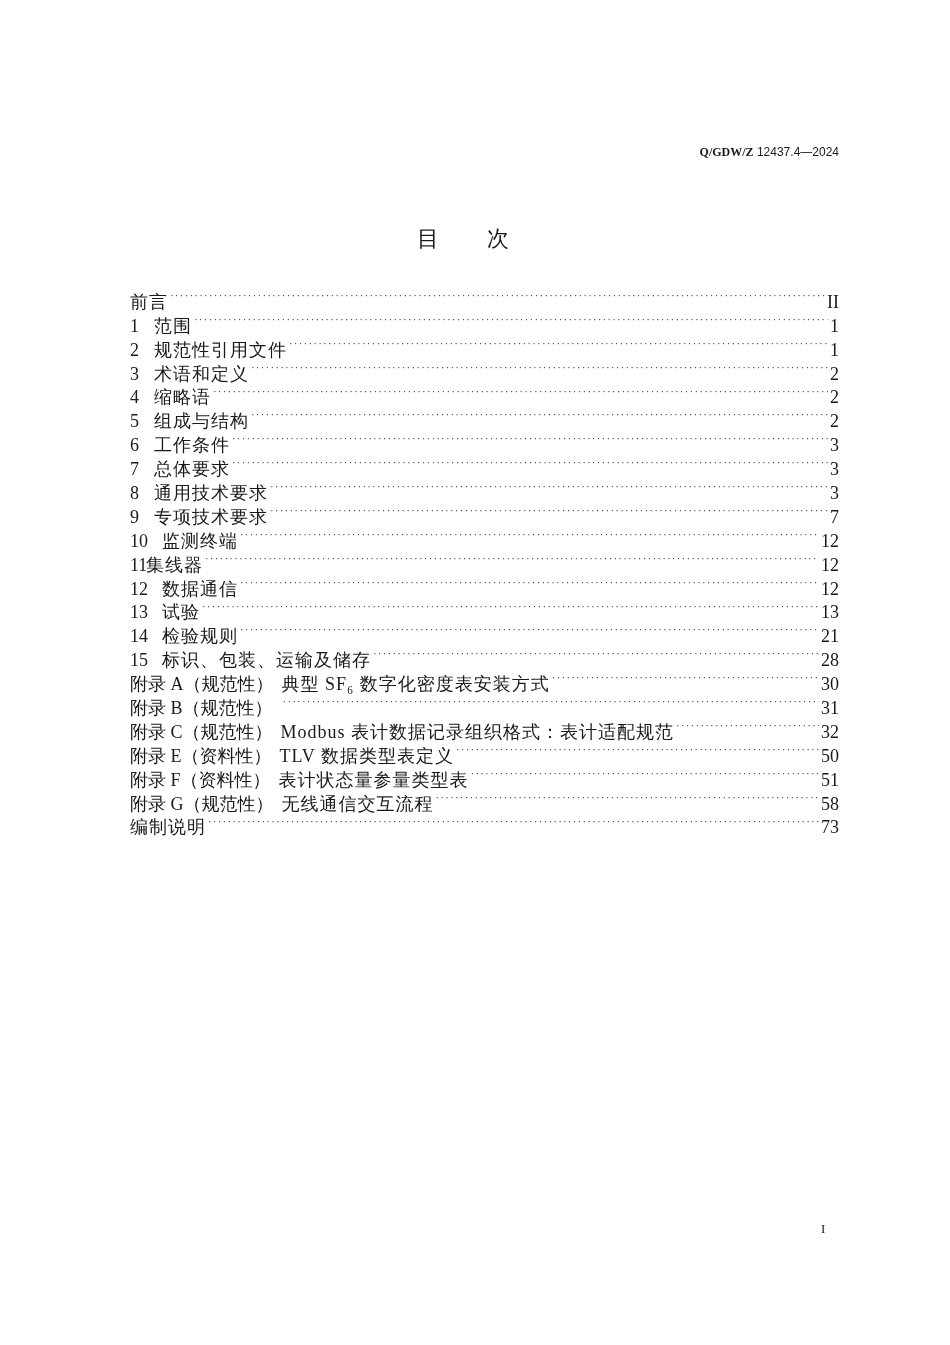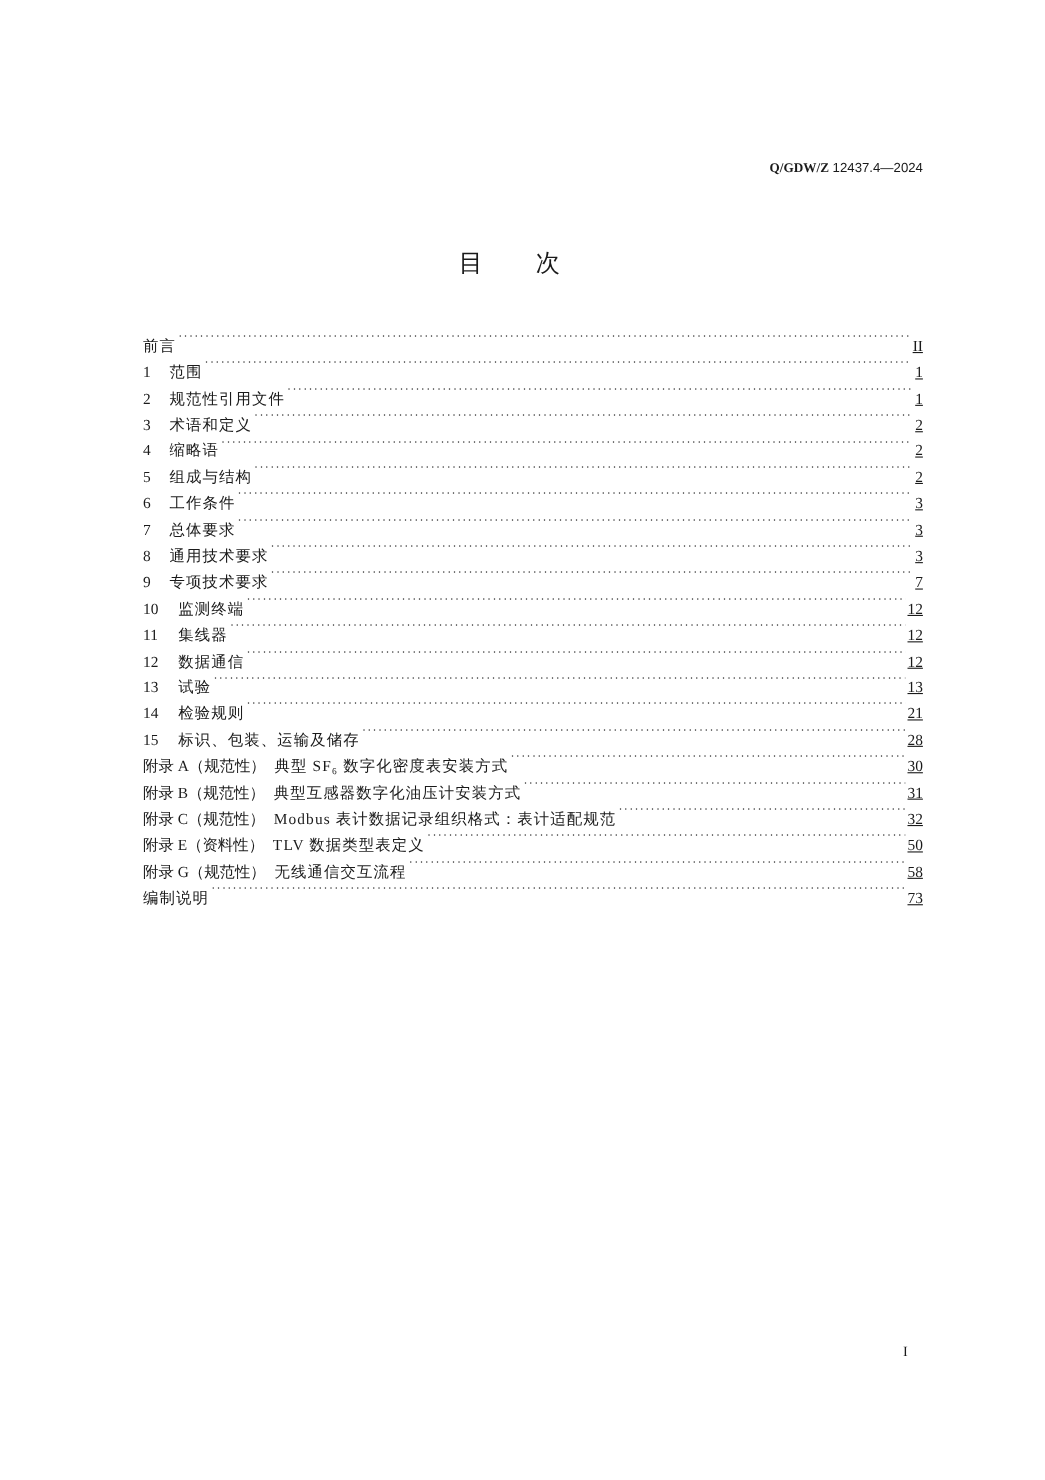--- a/index.html
+++ b/index.html
@@ -8,36 +8,36 @@
     position: absolute; top: 145px; right: 111px;
     font-family: "Liberation Sans", sans-serif; font-size: 12px; font-weight: normal;
   }
   .doc-code .prefix { font-family: "Liberation Serif", serif; font-weight: bold; }
   .toc-title {
     position: absolute; top: 224px; left: 0; width: 914px; text-align: center;
     font-family: "DejaVu Sans", sans-serif; font-size: 22px; letter-spacing: 48px;
     padding-left: 60px; box-sizing: border-box;
   }
   .toc {
-    position: absolute; top: 295px; left: 130px; width: 709px;
-    font-family: "Liberation Serif", "DejaVu Serif", serif; font-size: 14px;
+    position: absolute; top: 284px; left: 130px; width: 709px;
+    font-family: "Liberation Serif", "DejaVu Serif", serif; font-size: 18px;
   }
   .toc-row {
     display: flex; align-items: baseline; height: 23.9px; line-height: 23.9px; white-space: nowrap;
   }
   .toc-num { display: inline-block; }
   .toc-label { display: inline-block; letter-spacing: 1px; }
   .toc-dots {
     flex: 1; overflow: hidden; margin: 0 2px; height: 23.9px; position: relative;
   }
   .toc-dots::before {
     content: "········································································································································································································";
     position: absolute; left: 0; top: 0; letter-spacing: 1.2px; color: #333; font-size: 11px;
   }
-  .toc-page { text-align: right; min-width: 8px; text-decoration: underline; }
+  .toc-page { text-align: right; min-width: 8px; }
   .page-number {
     position: absolute; top: 1221px; left: 821px;
     font-family: "Liberation Serif", serif; font-size: 13px;
   }
 </style>
 </head>
 <body>
 
 <div class="doc-code">
   <span class="prefix">Q/GDW/Z</span><span> 12437.4—2024</span>
@@ -105,21 +105,21 @@
       <span class="toc-dots"></span>
       <span class="toc-page">7</span>
     </div>
     <div class="toc-row">
       <span class="toc-num" style="margin-right: 16px; width: 16px;">10</span>
       <span class="toc-label">监测终端</span>
       <span class="toc-dots"></span>
       <span class="toc-page">12</span>
     </div>
     <div class="toc-row">
-      <span class="toc-num" style="margin-right: 16px; width: 16px;">11</span>
+      <span class="toc-num" style="width: 16px;">11</span>
       <span class="toc-label">集线器</span>
       <span class="toc-dots"></span>
       <span class="toc-page">12</span>
     </div>
     <div class="toc-row">
       <span class="toc-num" style="margin-right: 16px; width: 16px;">12</span>
       <span class="toc-label">数据通信</span>
       <span class="toc-dots"></span>
       <span class="toc-page">12</span>
     </div>
@@ -142,35 +142,40 @@
       <span class="toc-page">28</span>
     </div>
     <div class="toc-row">
       <span class="toc-num" style="margin-right: 8px;">附录 A（规范性）</span>
       <span class="toc-label">典型 SF₆ 数字化密度表安装方式</span>
       <span class="toc-dots"></span>
       <span class="toc-page">30</span>
     </div>
     <div class="toc-row">
       <span class="toc-num" style="margin-right: 8px;">附录 B（规范性）</span>
-      <span class="toc-label">典型互感器数字化油压计安装方式</span>
       <span class="toc-dots"></span>
       <span class="toc-page">31</span>
     </div>
     <div class="toc-row">
       <span class="toc-num" style="margin-right: 8px;">附录 C（规范性）</span>
       <span class="toc-label">Modbus 表计数据记录组织格式：表计适配规范</span>
       <span class="toc-dots"></span>
       <span class="toc-page">32</span>
     </div>
     <div class="toc-row">
       <span class="toc-num" style="margin-right: 8px;">附录 E（资料性）</span>
       <span class="toc-label">TLV 数据类型表定义</span>
       <span class="toc-dots"></span>
       <span class="toc-page">50</span>
+    </div>
+    <div class="toc-row">
+      <span class="toc-num" style="margin-right: 8px;">附录 F（资料性）</span>
+      <span class="toc-label">表计状态量参量类型表</span>
+      <span class="toc-dots"></span>
+      <span class="toc-page">51</span>
     </div>
     <div class="toc-row">
       <span class="toc-num" style="margin-right: 8px;">附录 G（规范性）</span>
       <span class="toc-label">无线通信交互流程</span>
       <span class="toc-dots"></span>
       <span class="toc-page">58</span>
     </div>
     <div class="toc-row">
       <span class="toc-label">编制说明</span>
       <span class="toc-dots"></span>

